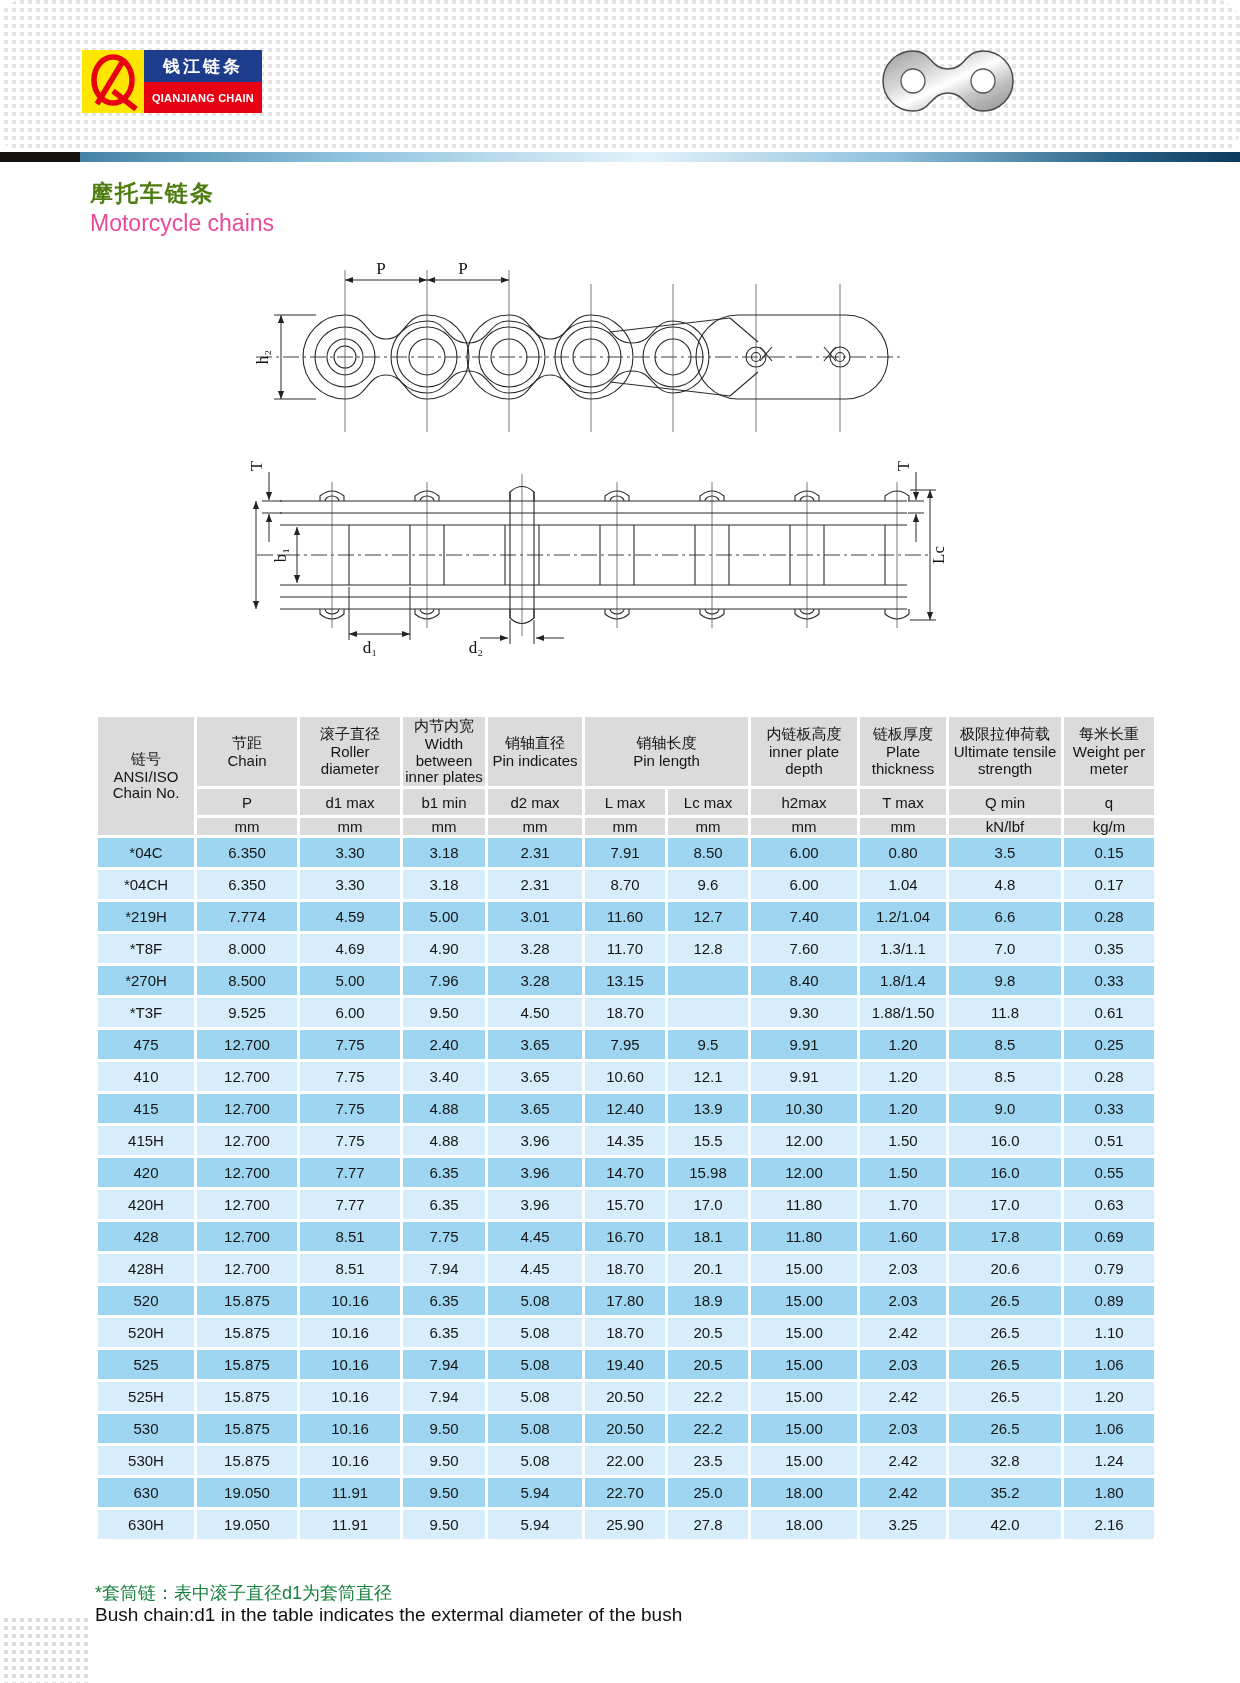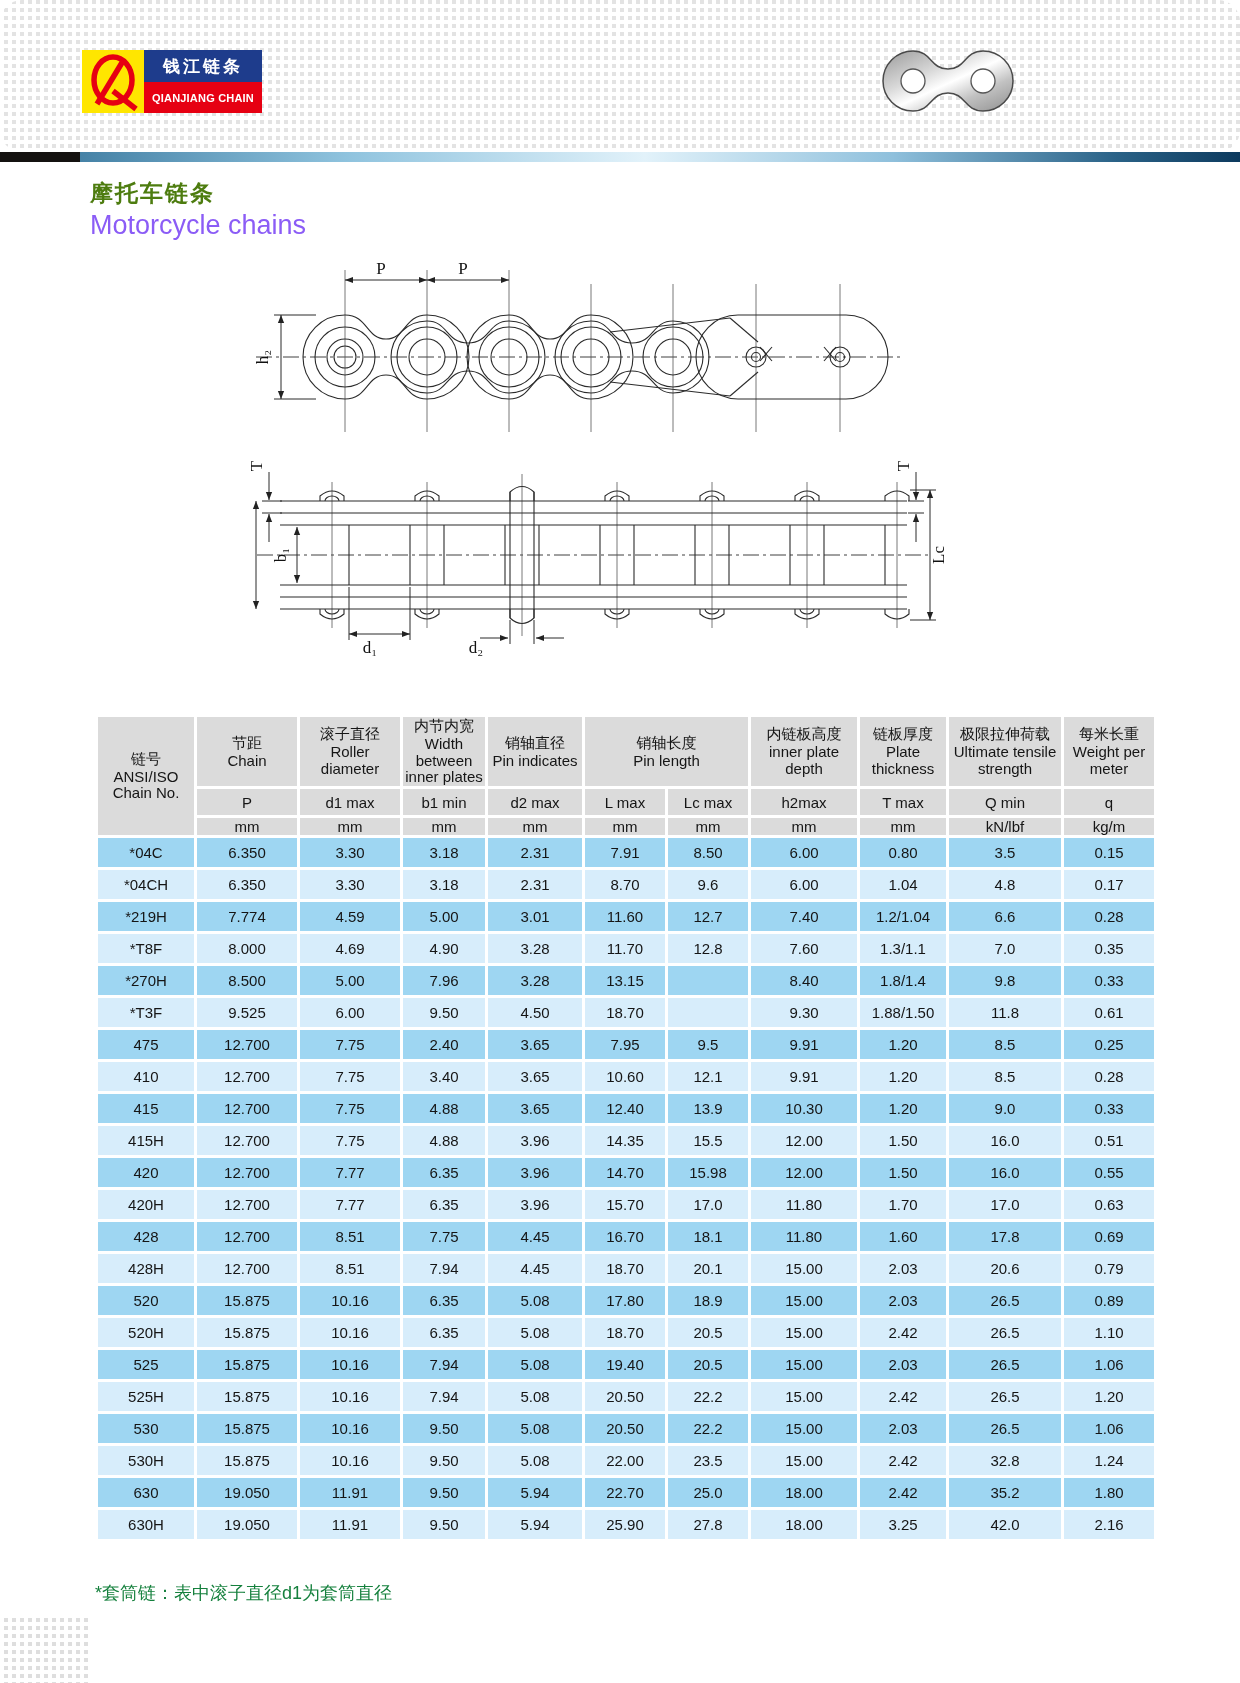--- a/index.html
+++ b/index.html
@@ -20,21 +20,21 @@
     letter-spacing:0.2px; display:flex; align-items:center; justify-content:center; }
   .chain-plate { position:absolute; left:868px; top:38px; }
 
   
   .divider { position:absolute; left:0; top:152px; width:1240px; height:10px;
     background:linear-gradient(90deg,#2f6e95 0%,#8fc3de 28%,#e2f2fa 52%,#8fc0dc 72%,#2a6287 90%,#0d3a5e 100%); }
   .divider-black { position:absolute; left:0; top:152px; width:80px; height:10px; background:#141210; }
 
   
   .title-zh { position:absolute; left:90px; top:178px; font-size:23px; font-weight:bold; color:#4d7c0f; letter-spacing:2px; }
-  .title-en { position:absolute; left:90px; top:210px; font-size:27px; color:#8b5cf6; }
+  .title-en { position:absolute; left:90px; top:210px; font-size:23px; color:#ec4899; }
 
   
   .diag { position:absolute; }
   .diag svg { display:block; }
   .dln { stroke:#2b2b2b; stroke-width:1.1; fill:none; }
   .dthin { stroke:#555; stroke-width:0.8; fill:none; }
   .cdash { stroke:#2b2b2b; stroke-width:0.9; fill:none; stroke-dasharray:16 4 3 4; }
   .dim { stroke:#2b2b2b; stroke-width:1; fill:none; }
   .dtext { font-family:"Liberation Serif","DejaVu Serif",serif; font-size:17px; fill:#111; }
 
@@ -636,15 +636,16 @@
             <td>18.00</td>
             <td>3.25</td>
             <td>42.0</td>
             <td>2.16</td>
           </tr>
         </tbody>
     </table>
   </div>
 
   <div class="note-zh">*套筒链：表中滚子直径d1为套筒直径</div>
+  <div class="note-en">Bush chain:d1 in the table indicates the extermal diameter of the bush</div>
 
   <div class="bottom-dots"></div>
 </div>
 
 </body></html>

